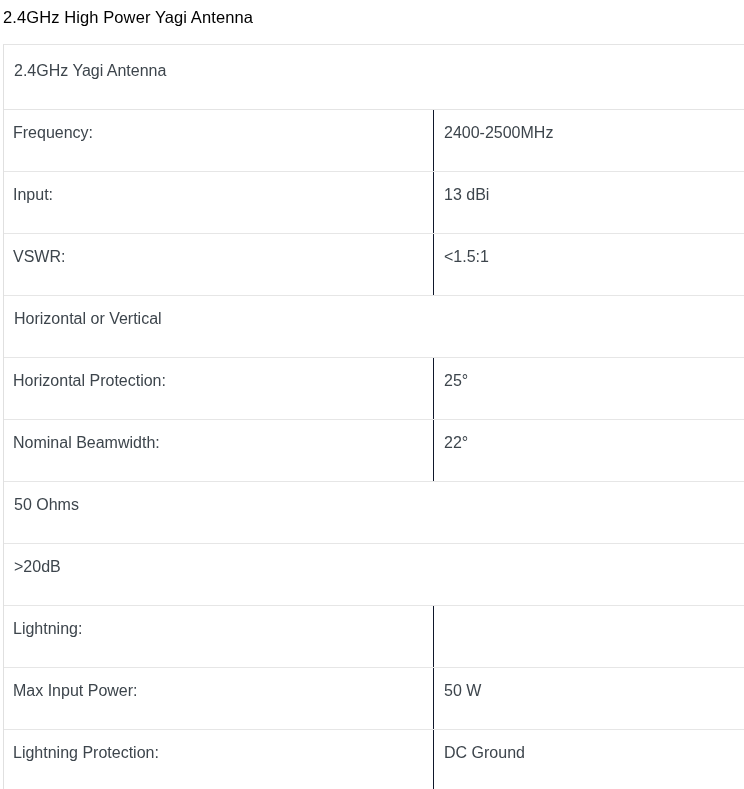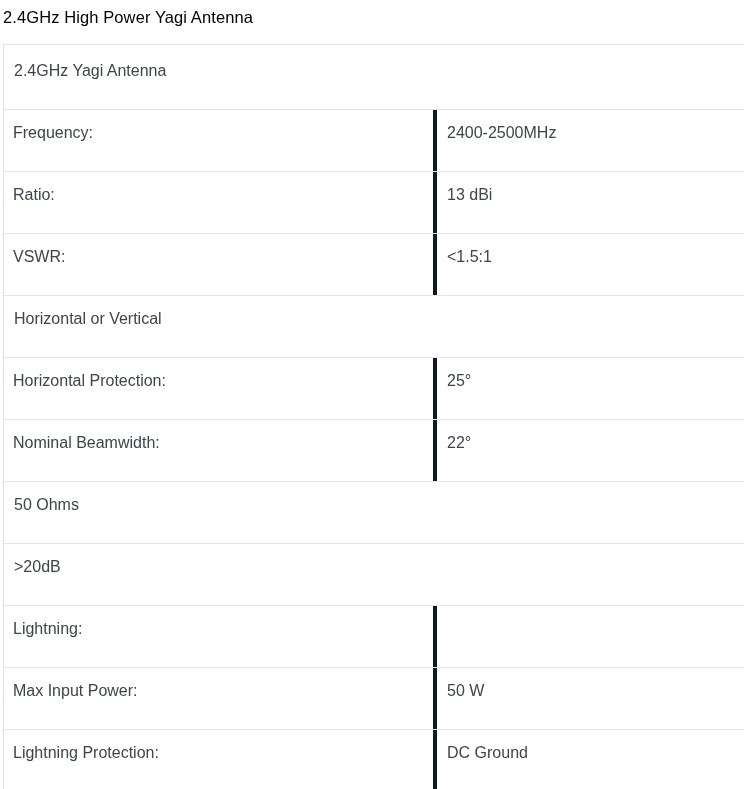--- a/index.html
+++ b/index.html
@@ -39,21 +39,21 @@
     color: #3d454c;
   }
   .spec-row {
     display: flex;
     height: 61px;
     border-bottom: 1px solid #e6e6e6;
   }
   .spec-label {
     width: 410px;
     padding: 13px 10px 0 9px;
-    border-right: 4px solid #0f172a;
+    border-right: 1px solid #0f172a;
     line-height: 19px;
   }
   .spec-value {
     flex: 1;
     padding: 13px 0 0 10px;
     line-height: 19px;
   }
 </style>
 </head>
 <body>
@@ -63,21 +63,21 @@
 <div class="spec-table">
 
   <div class="spec-header">2.4GHz Yagi Antenna</div>
 
   <div class="spec-row">
     <div class="spec-label">Frequency:</div>
     <div class="spec-value">2400-2500MHz</div>
   </div>
 
   <div class="spec-row">
-    <div class="spec-label">Ratio:</div>
+    <div class="spec-label">Input:</div>
     <div class="spec-value">13 dBi</div>
   </div>
 
   <div class="spec-row">
     <div class="spec-label">VSWR:</div>
     <div class="spec-value">&lt;1.5:1</div>
   </div>
 
   <div class="spec-row">
     <div class="spec-value">Horizontal or Vertical</div>

